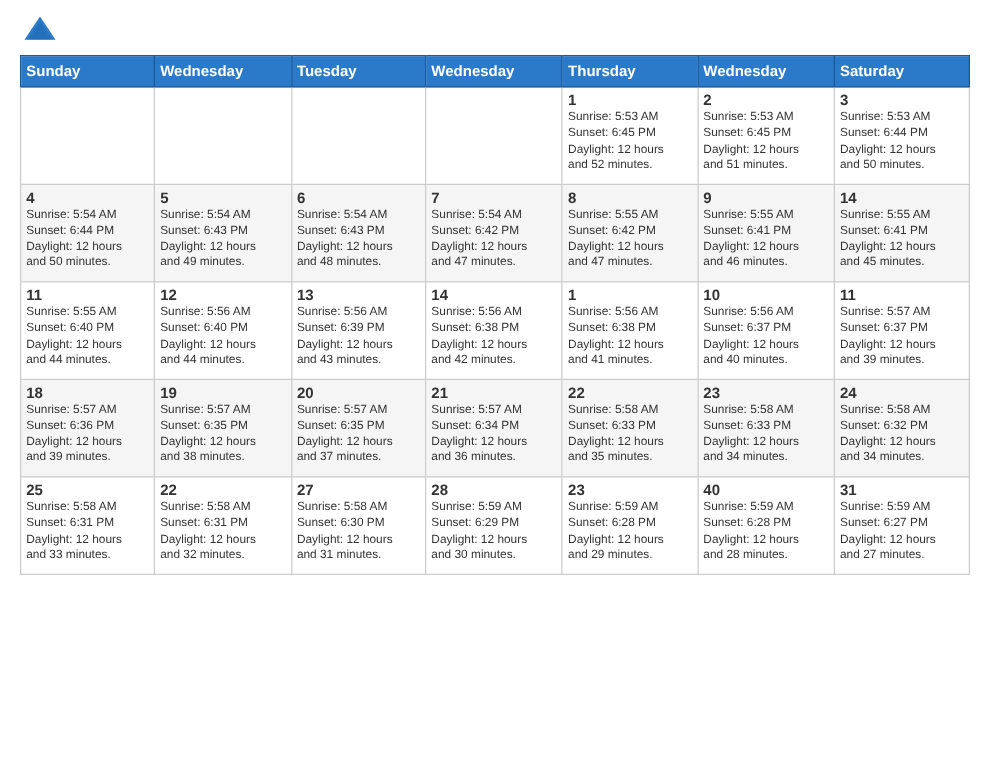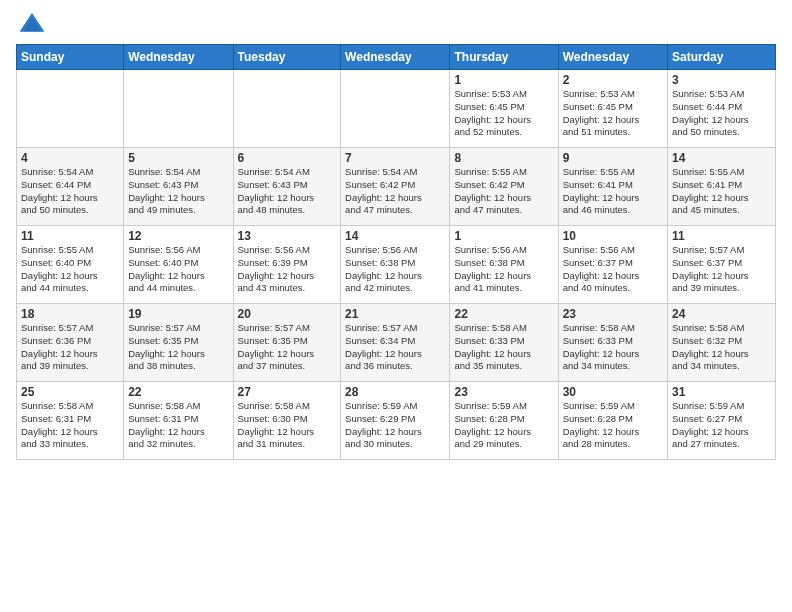--- a/index.html
+++ b/index.html
@@ -335,21 +335,21 @@
 and 30 minutes.</div>
           </td>
           <td>
             <span class="day-number">23</span>
             <div class="day-info" style="white-space: pre-line;">Sunrise: 5:59 AM
 Sunset: 6:28 PM
 Daylight: 12 hours
 and 29 minutes.</div>
           </td>
           <td>
-            <span class="day-number">30</span>
+            <span class="day-number">40</span>
             <div class="day-info" style="white-space: pre-line;">Sunrise: 5:59 AM
 Sunset: 6:28 PM
 Daylight: 12 hours
 and 28 minutes.</div>
           </td>
           <td>
             <span class="day-number">31</span>
             <div class="day-info" style="white-space: pre-line;">Sunrise: 5:59 AM
 Sunset: 6:27 PM
 Daylight: 12 hours

